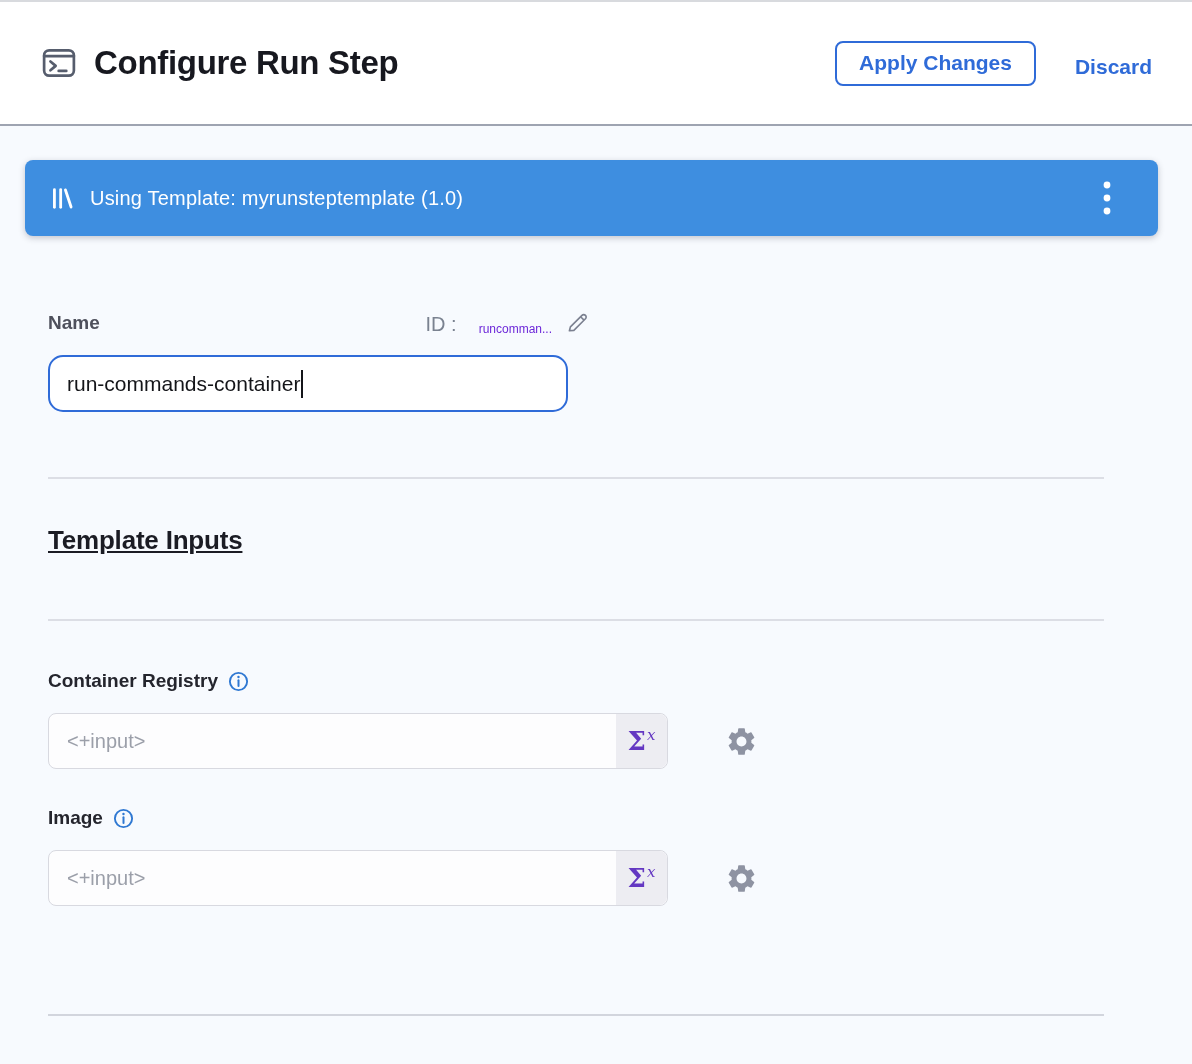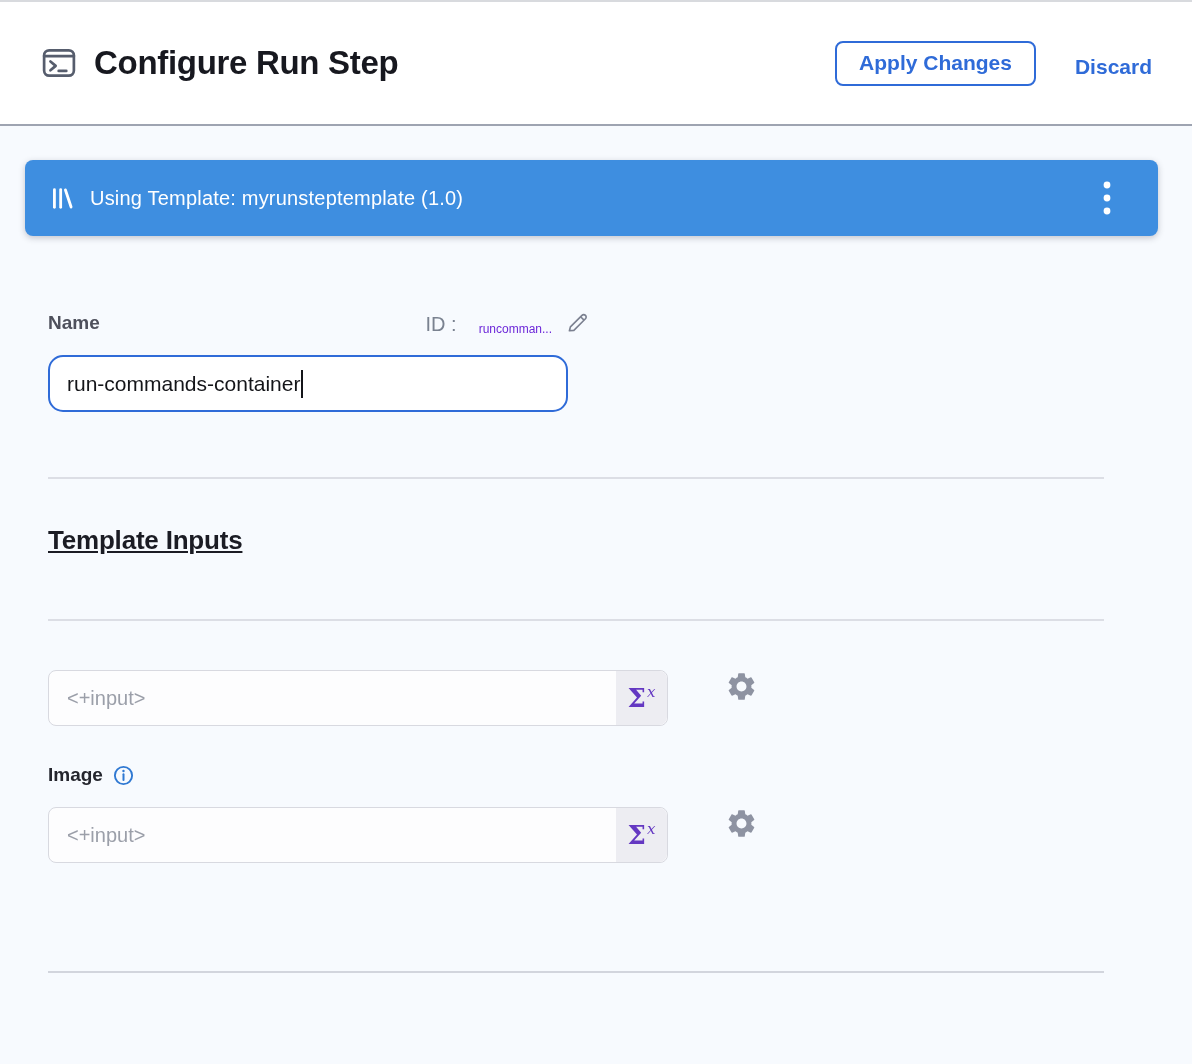--- a/index.html
+++ b/index.html
@@ -146,21 +146,21 @@
   }
   .field { margin-left: 48px; }
   .field-1 { margin-top: 49px; }
   .field-2 { margin-top: 38px; }
   .field-label-row { display: flex; align-items: center; }
   .field-label { font-size: 19px; font-weight: 600; color: #24252d; }
   .info-btn {
     background: none; border: none; padding: 0; cursor: pointer;
     display: flex; margin-left: 10px;
   }
-  .input-row { display: flex; margin-top: 21px; }
+  .input-row { display: flex; align-items: center; margin-top: 21px; }
   .input-wrap { position: relative; width: 620px; height: 56px; }
   .tpl-input {
     width: 100%; height: 100%;
     background: #fdfdfe;
     border: 1px solid #d8d9e0;
     border-radius: 8px;
     padding: 0 64px 0 18px;
     font-family: "Liberation Sans", sans-serif;
     font-size: 20px;
     color: #3c3d46;
@@ -251,20 +251,30 @@
   </div>
 </div>
 
 <div class="divider div-1"></div>
 
 <h2 class="section-heading">Template Inputs</h2>
 
 <div class="divider div-2"></div>
 
 <div class="field field-1">
+  <div class="field-label-row">
+    <span class="field-label">Container Registry</span>
+    <button class="info-btn">
+      <svg width="21" height="21" viewBox="0 0 20 20" fill="none">
+        <circle cx="10" cy="10" r="8.2" stroke="#2f78d2" stroke-width="1.8"></circle>
+        <line x1="10" y1="8.8" x2="10" y2="14.2" stroke="#2f78d2" stroke-width="1.9" stroke-linecap="round"></line>
+        <circle cx="10" cy="5.7" r="1.15" fill="#2f78d2"></circle>
+      </svg>
+    </button>
+  </div>
   <div class="input-row">
     <div class="input-wrap">
       <input class="tpl-input" readonly="" placeholder="&lt;+input&gt;" style="">
       <button class="expr-btn">
         <span class="sigma">Σ</span>
         <span class="sup">x</span>
       </button>
     </div>
     <button class="gear-btn">
       <svg width="33" height="33" viewBox="0 0 24 24" fill="#8e93a2">

